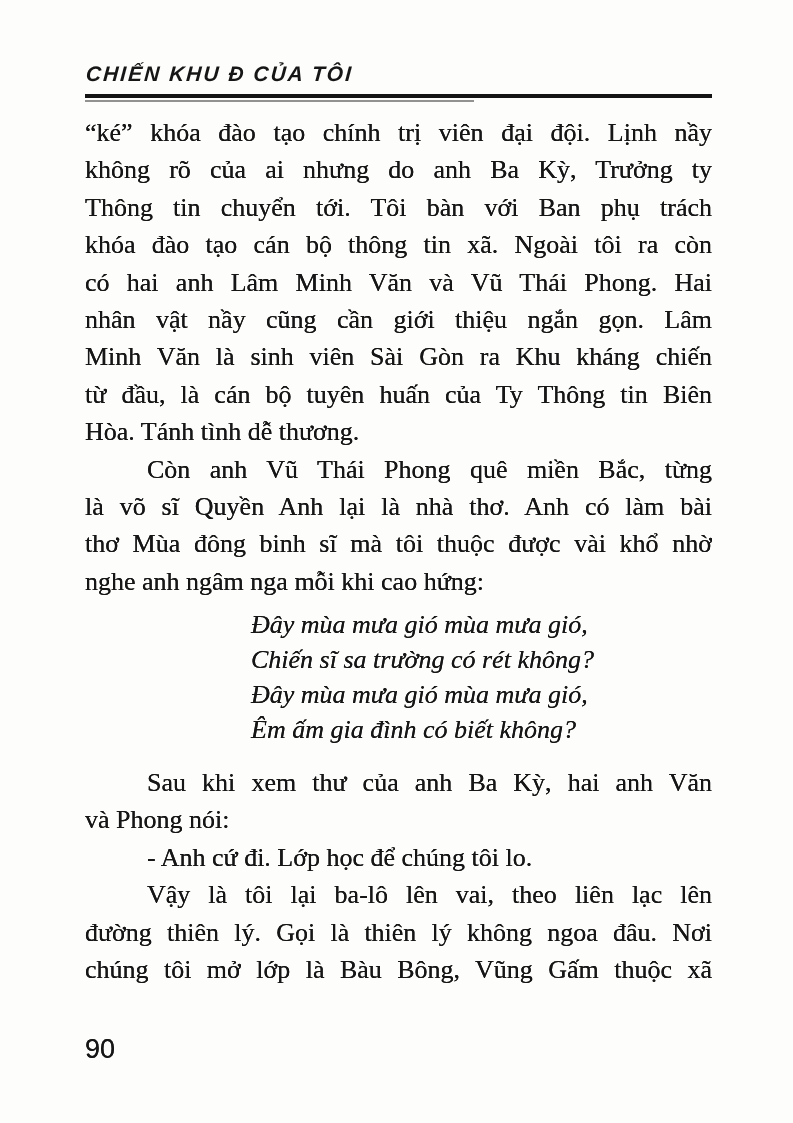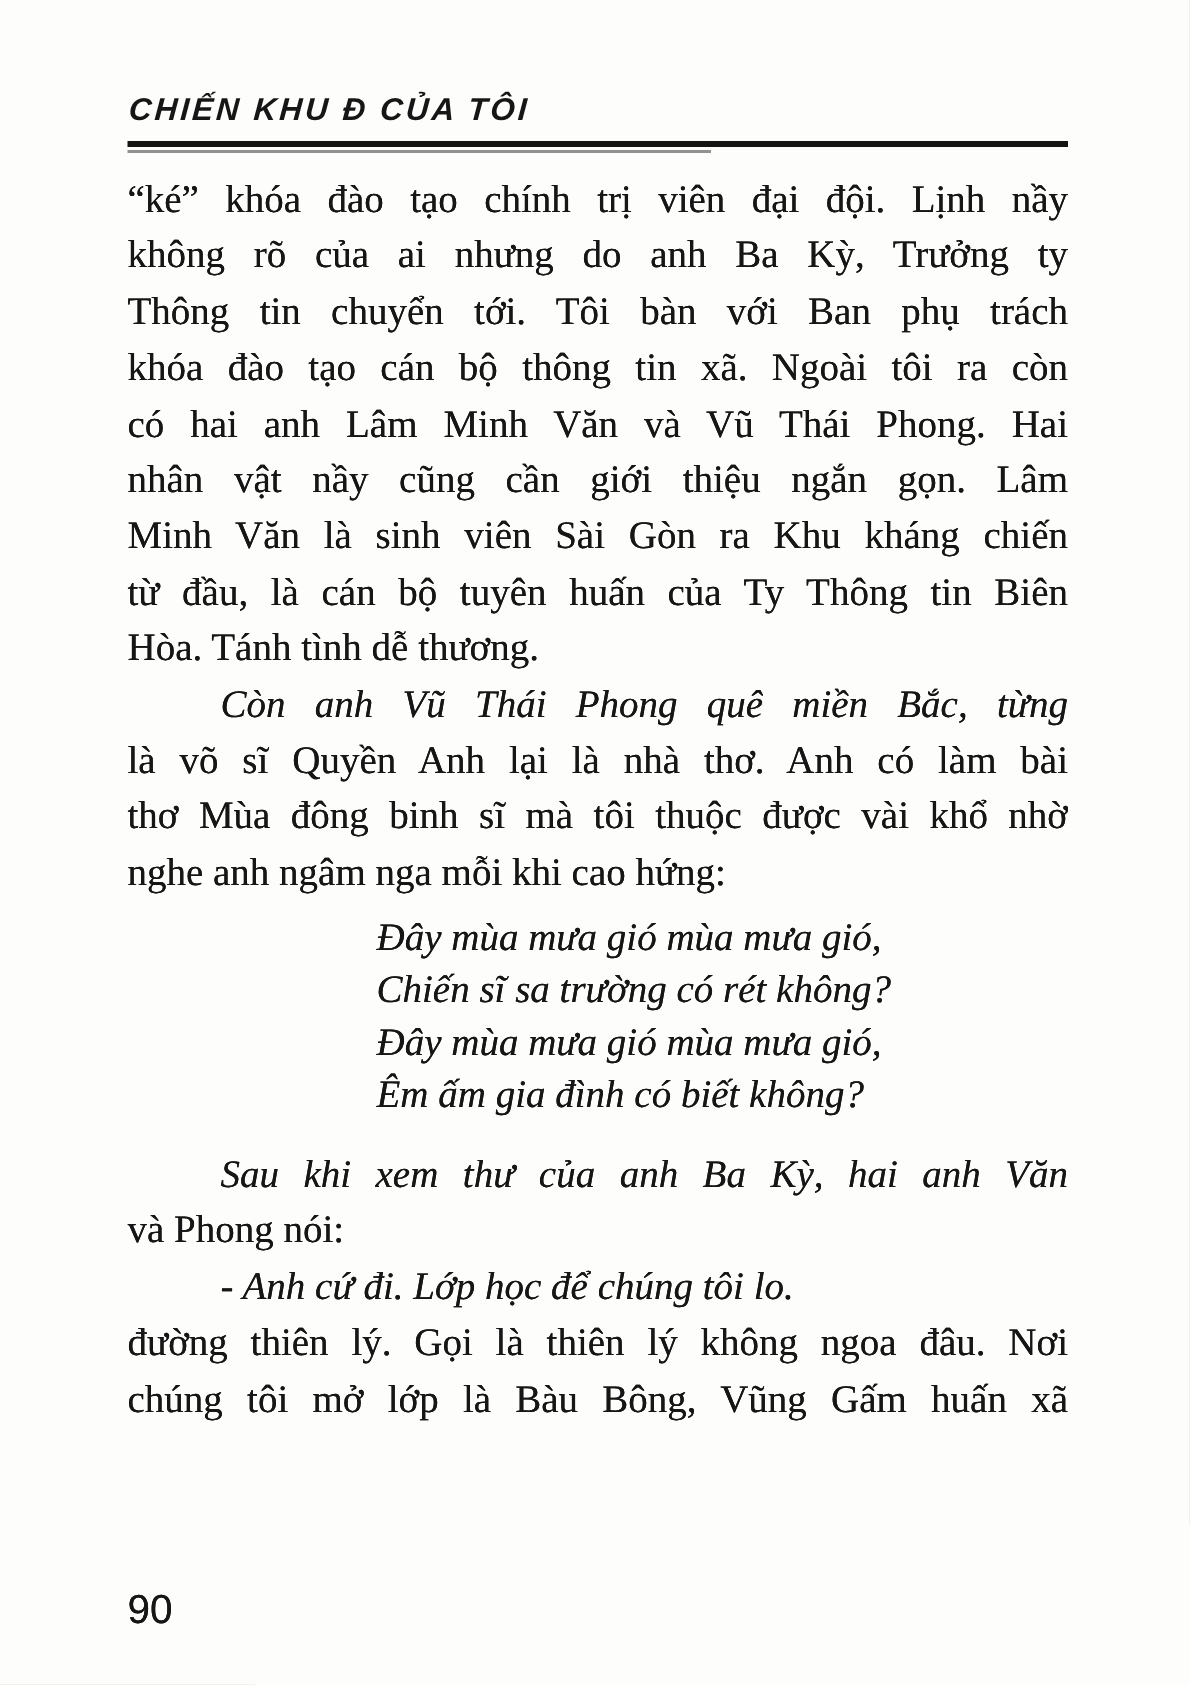--- a/index.html
+++ b/index.html
@@ -53,21 +53,21 @@
     text-shadow: 0 0 0.4px #161616;
   }
   .line {
     height: 37.4px;
     line-height: 37.4px;
     white-space: nowrap;
     text-align: justify;
     text-align-last: justify;
     overflow: hidden;
   }
-  .line.first { text-indent: 62px; font-style: italic; }
+  .line.first { text-indent: 62px; }
   .line.end {
     text-align: center;
     text-align-last: left;
   }
   .italic { }
   
   .poem {
     margin: 7px 0 17px 0;
     padding-left: 152px;
     font-style: italic;
@@ -76,21 +76,21 @@
   .poem-line {
     height: 35px;
     line-height: 35px;
     white-space: nowrap;
     margin-left: 14px;
   }
   
   .footer {
     position: absolute;
     left: 85px;
-    top: 1058px;
+    top: 1034px;
     font-size: 27px;
     font-family: "Liberation Sans", sans-serif;
     text-shadow: 0 0 0.4px #161616;
   }
 </style>
 </head>
 <body>
 
 <div class="page">
 
@@ -122,20 +122,21 @@
       <div class="poem-line">Chiến sĩ sa trường có rét không?</div>
       <div class="poem-line">Đây mùa mưa gió mùa mưa gió,</div>
       <div class="poem-line">Êm ấm gia đình có biết không?</div>
     </div>
 
     <div class="line first">Sau khi xem thư của anh Ba Kỳ, hai anh Văn</div>
     <div class="line end">và Phong nói:</div>
 
     <div class="line first end">- Anh cứ đi. Lớp học để chúng tôi lo.</div>
 
+    <div class="line first">Vậy là tôi lại ba-lô lên vai, theo liên lạc lên</div>
     <div class="line">đường thiên lý. Gọi là thiên lý không ngoa đâu. Nơi</div>
-    <div class="line">chúng tôi mở lớp là Bàu Bông, Vũng Gấm huấn xã</div>
+    <div class="line">chúng tôi mở lớp là Bàu Bông, Vũng Gấm thuộc xã</div>
 
   </div>
 
   <div class="footer">90</div>
 
 </div>
 
 </body></html>

